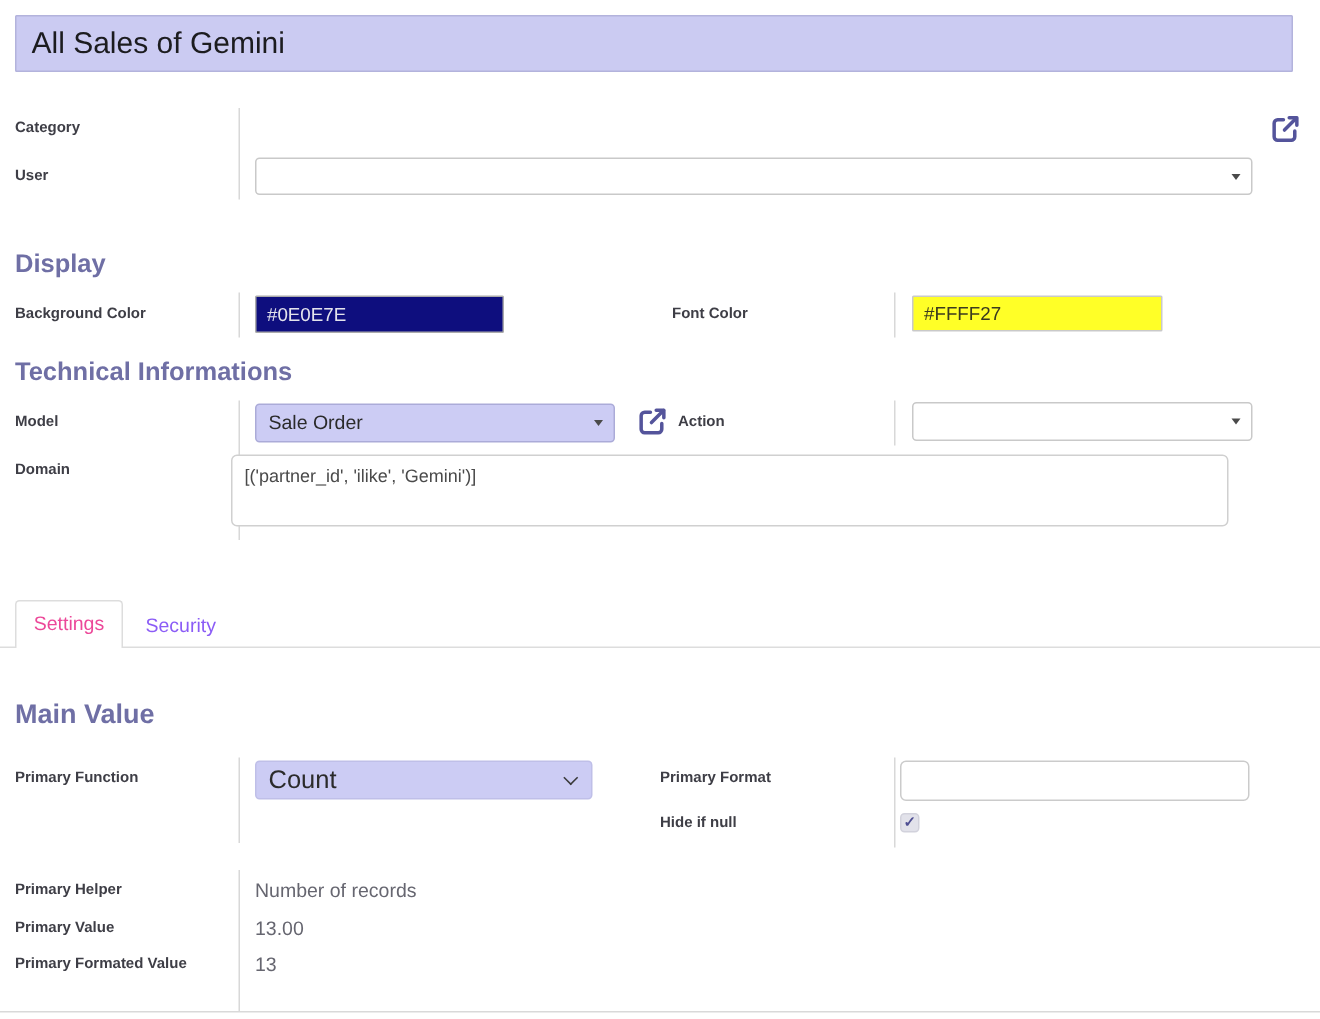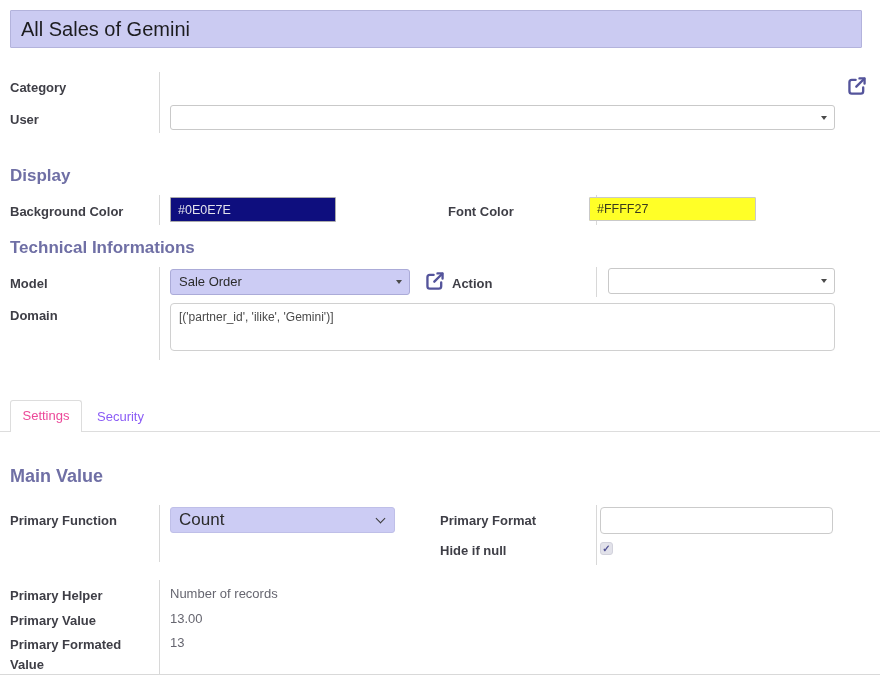--- a/index.html
+++ b/index.html
@@ -1,21 +1,21 @@
 <!DOCTYPE html>
 <html><head>
 <meta charset="utf-8">
 <style>
   * { margin:0; padding:0; box-sizing:border-box; }
   html,body { background:#fff; }
   body { font-family:"Liberation Sans", sans-serif; }
   .screen { position:relative; width:880px; height:679px; background:#fff; overflow:hidden; }
 
   
-  .lbl { position:absolute; font-size:13px; font-weight:bold; color:#3E3E46; line-height:1.55; }
+  .lbl { position:absolute; font-size:10px; font-weight:bold; color:#3E3E46; line-height:1.55; }
   .val-text { position:absolute; font-size:13px; color:#666670; }
   .heading { position:absolute; font-size:17px; font-weight:bold; color:#6F6FA5; }
   .vsep { position:absolute; width:1px; background:#D8D8D8; }
   .hline { position:absolute; left:0; width:880px; height:1px; background:#DDDDDD; }
 
   
   .m2o { position:absolute; height:25px; border:1px solid #C9C9C9; border-radius:3px; background:#fff;
          font-size:13px; color:#2B2B2B; line-height:23px; padding:0 18px 0 8px; }
   .m2o.hl { background:#CCCCF4; border-color:#ABABD8; }
   .caret { position:absolute; right:7px; top:50%; margin-top:-2px; width:0; height:0;
@@ -31,21 +31,21 @@
   .txt-input { position:absolute; border:1px solid #CBCBCB; border-radius:4px; background:#fff;
                font-family:"Liberation Sans", sans-serif; font-size:13px; color:#333; padding:0 8px; }
 
   
   .color-input { position:absolute; border:1px solid #ABABAB; border-radius:1px;
                  font-family:"Liberation Sans", sans-serif; font-size:12.5px; padding:0 7px; }
   .color-input.dark { color:#E3E3EC; }
   .color-input.light { color:#3A3A1E; border-color:#C9C9C9; }
 
   
-  .domain-area { position:absolute; left:170px; top:303px; width:665px; height:48px;
+  .domain-area { position:absolute; left:154px; top:303px; width:665px; height:48px;
                  border:1px solid #D0D0D0; border-radius:4px; resize:none;
                  font-family:"Liberation Sans", sans-serif; font-size:12px; color:#4A4A4A; padding:6px 8px; }
 
   
   .tab-active { position:absolute; left:10px; top:400px; width:72px; height:32px; background:#fff;
                 border:1px solid #DDDDDD; border-bottom:none; border-radius:3px 3px 0 0; z-index:2;
                 font-size:13px; color:#ec4899; text-align:center; line-height:30px; }
   .tab-link { position:absolute; left:97px; top:409px; font-size:13px; color:#8b5cf6; z-index:2; }
 
   
@@ -85,21 +85,21 @@
   </div>
 
   <div class="heading" style="left:10px; top:166px;">Display</div>
 
   <div class="lbl" style="left:10px; top:202px;">Background Color</div>
   <div class="vsep" style="left:159px; top:195px; height:30px;"></div>
   <input class="color-input dark" style="left: 170px; top: 197px; width: 166px; height: 25px; background-color: rgb(14, 14, 126);" value="#0E0E7E">
 
   <div class="lbl" style="left:448px; top:202px;">Font Color</div>
   <div class="vsep" style="left:596px; top:195px; height:30px;"></div>
-  <input class="color-input light" style="left: 589px; top: 197px; width: 167px; height: 24px; background-color: rgb(255, 255, 39);" value="#FFFF27">
+  <input class="color-input light" style="left: 608px; top: 197px; width: 167px; height: 24px; background-color: rgb(255, 255, 39);" value="#FFFF27">
 
   <div class="heading" style="left:10px; top:238px;">Technical Informations</div>
 
   <div class="lbl" style="left:10px; top:274px;">Model</div>
   <div class="vsep" style="left:159px; top:267px; height:93px;"></div>
   <div class="m2o hl" style="left:170px; top:269px; width:240px; height:26px; line-height:24px;">
     <span>Sale Order</span>
     <span class="caret"></span>
   </div>
   <svg class="ext-icon" style="left:424px; top:270px;" viewBox="0 0 16 16">

